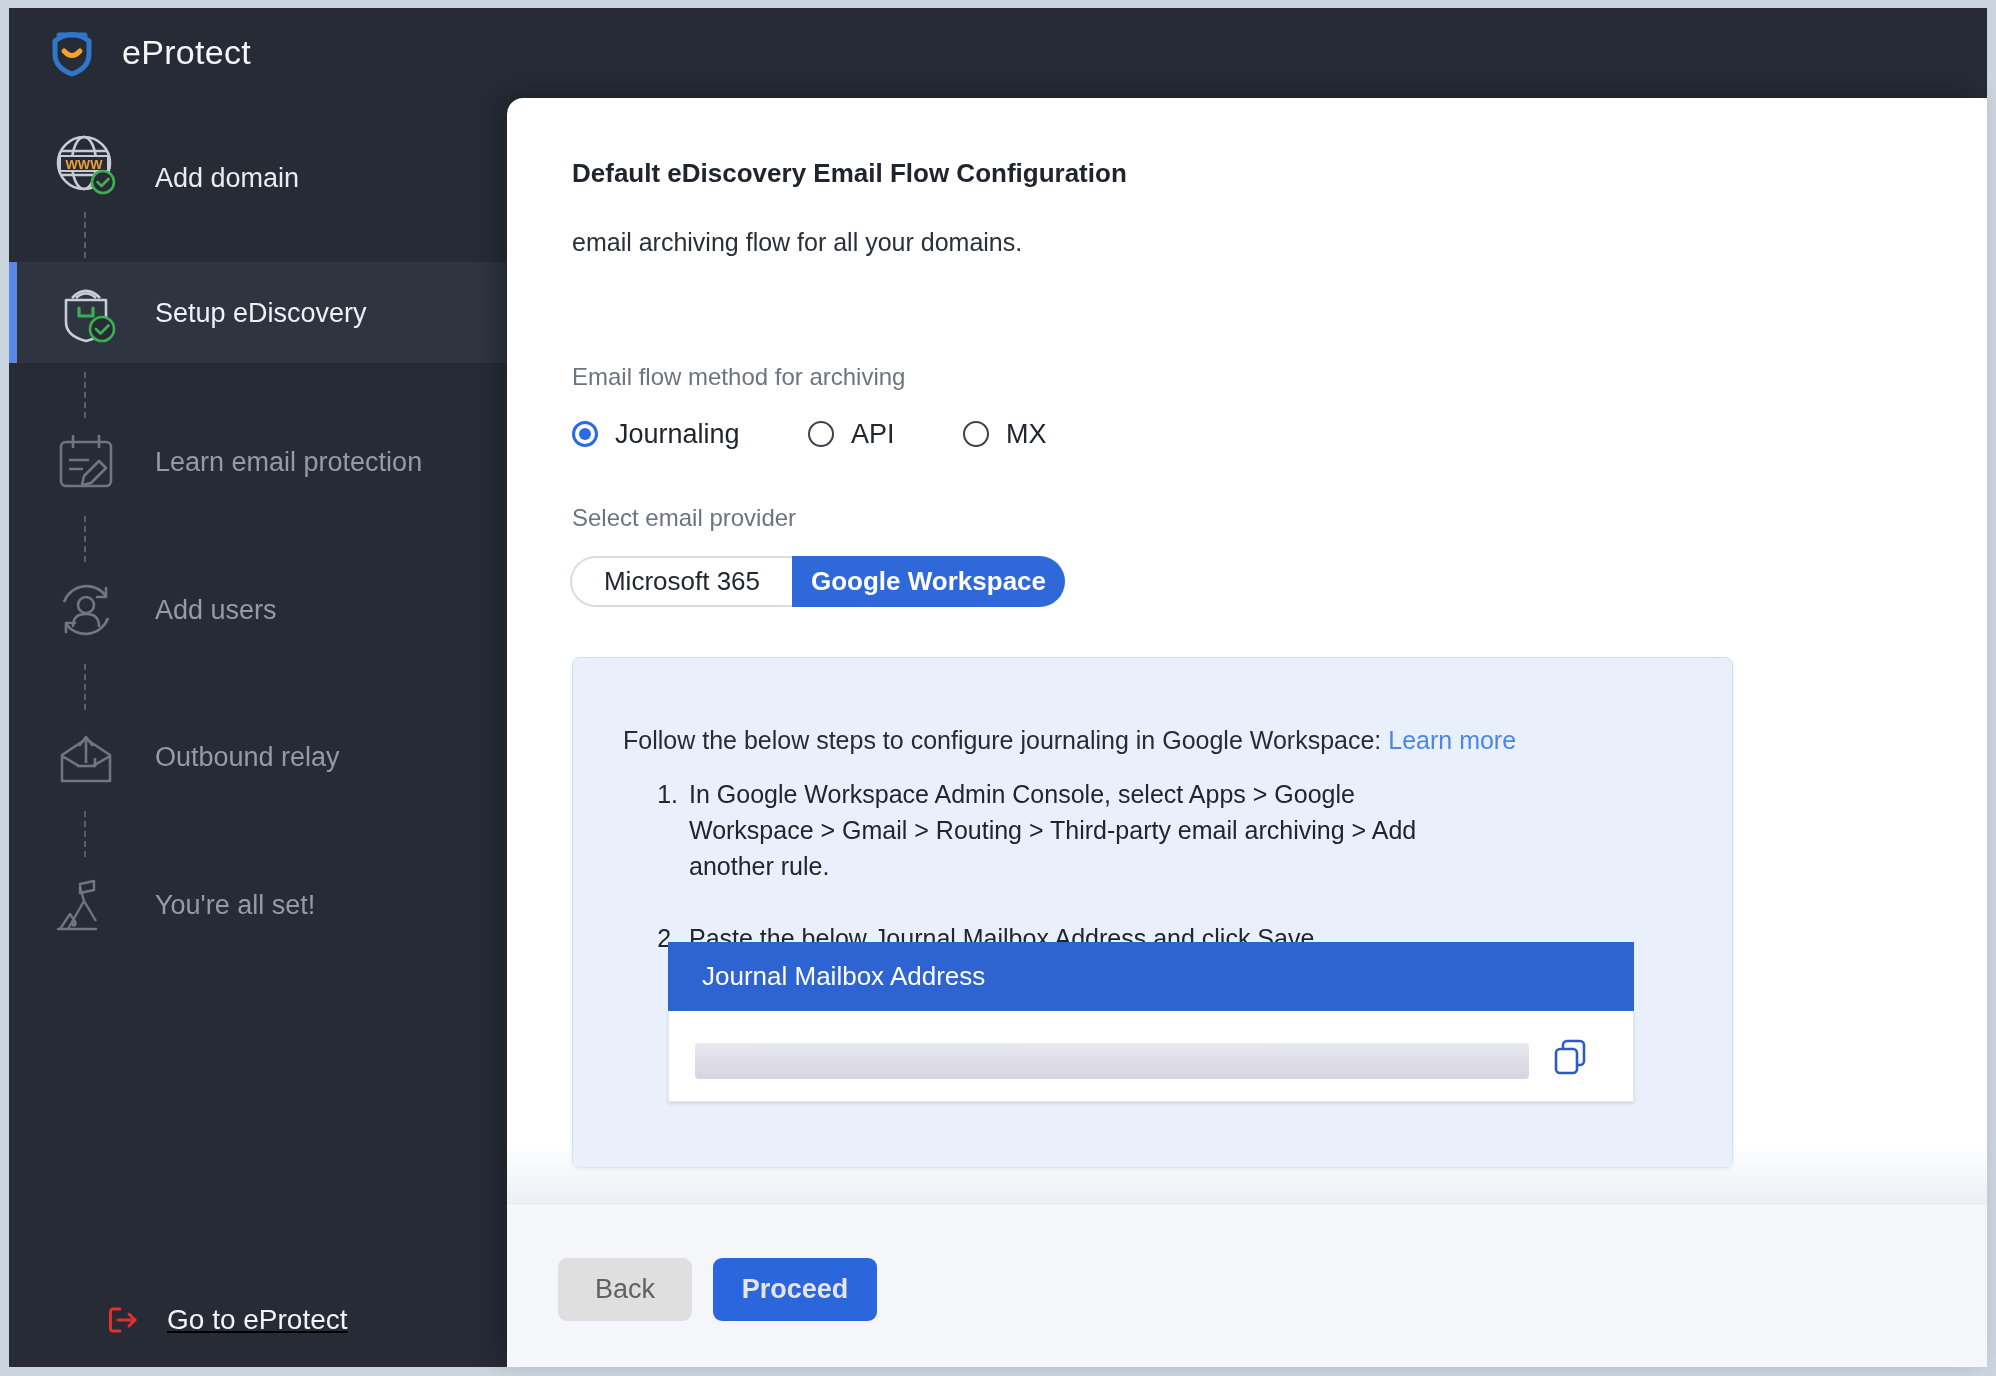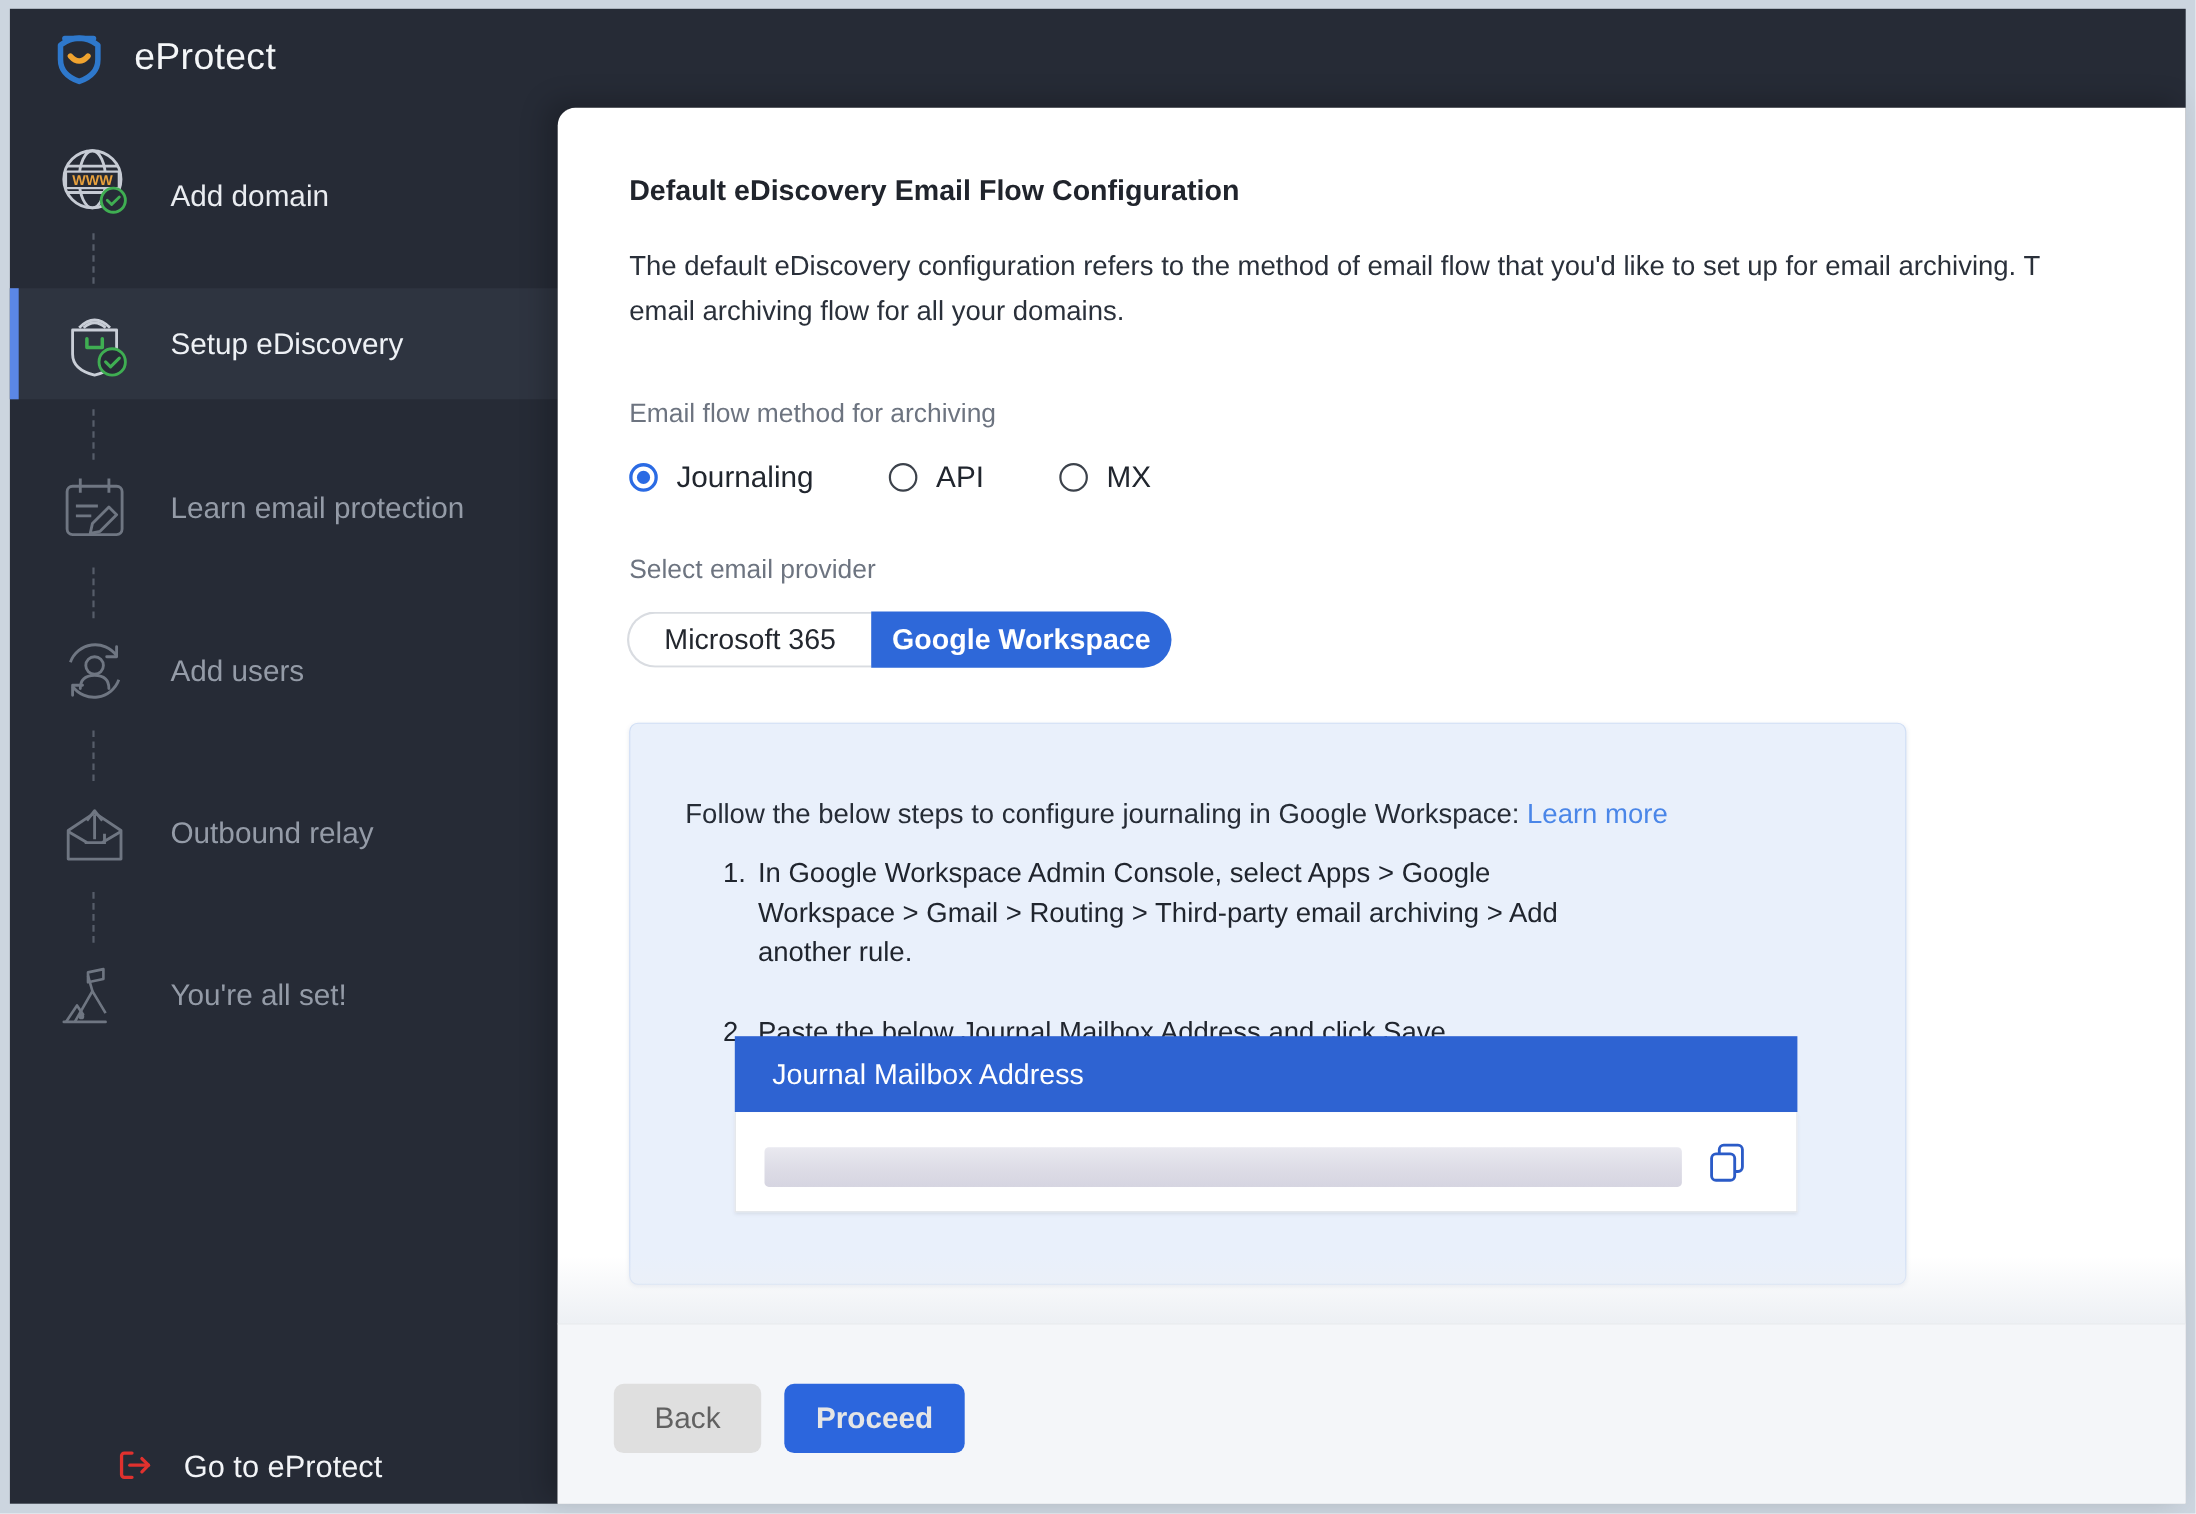--- a/index.html
+++ b/index.html
@@ -29,21 +29,21 @@
   .nav-active-bg { left:9px; top:262px; width:498px; height:101px; background:#2e3440; }
   .nav-active-stripe { left:0; top:0; width:8px; height:101px; background:#5b87e5; }
 
   .nav-icon { width:68px; height:68px; left:52px; }
   .nav-label { left:155px; width:330px; font-size:27px; color:#949ba7; display:flex; align-items:center; height:68px; }
   .nav-label.active { color:#eef1f5; }
   .nav-label.done { color:#e9ecf0; }
 
   .connector { left:84px; width:0; border-left:2px dashed #565d6a; }
 
-  .exit-row { left:105px; top:1290px; width:360px; height:60px; display:flex; align-items:flex-end; gap:26px; cursor:pointer; }
+  .exit-row { left:105px; top:1290px; width:360px; height:60px; display:flex; align-items:center; gap:26px; cursor:pointer;text-decoration:underline; }
   .exit-label { color:#f2f4f7; font-size:28px; }
 
   
   .page-title { left:572px; top:158px; font-size:26px; font-weight:700; color:#20242c; white-space:nowrap; }
   .desc { left:572px; top:222px; right:0; height:90px; overflow:hidden; font-size:25px; color:#2a303a; line-height:41px; }
   .desc .l1 { white-space:nowrap; }
 
   .field-label { color:#6d7480; font-size:24px; white-space:nowrap; }
 
   .radio-row { left:572px; top:416px; height:36px; display:flex; align-items:center; }
@@ -187,21 +187,20 @@
     </svg>
   </span>
   <span class="exit-label">Go to eProtect</span>
 </div>
 
 <div class="abs card"></div>
 
 <h1 class="abs page-title">Default eDiscovery Email Flow Configuration</h1>
 
 <div class="abs desc">
-  <div class="l1">The default eDiscovery configuration refers to the method of email flow that you'd like to set up for email archiving. T</div>
   <div class="l2">email archiving flow for all your domains.</div>
 </div>
 
 <div class="abs field-label" style="left:572px; top:363px;">Email flow method for archiving</div>
 
 <div class="abs radio-row" style="left:572px;">
   <span class="radio sel"></span>
   <span class="radio-lbl">Journaling</span>
 </div>
 <div class="abs radio-row" style="left:808px;">

